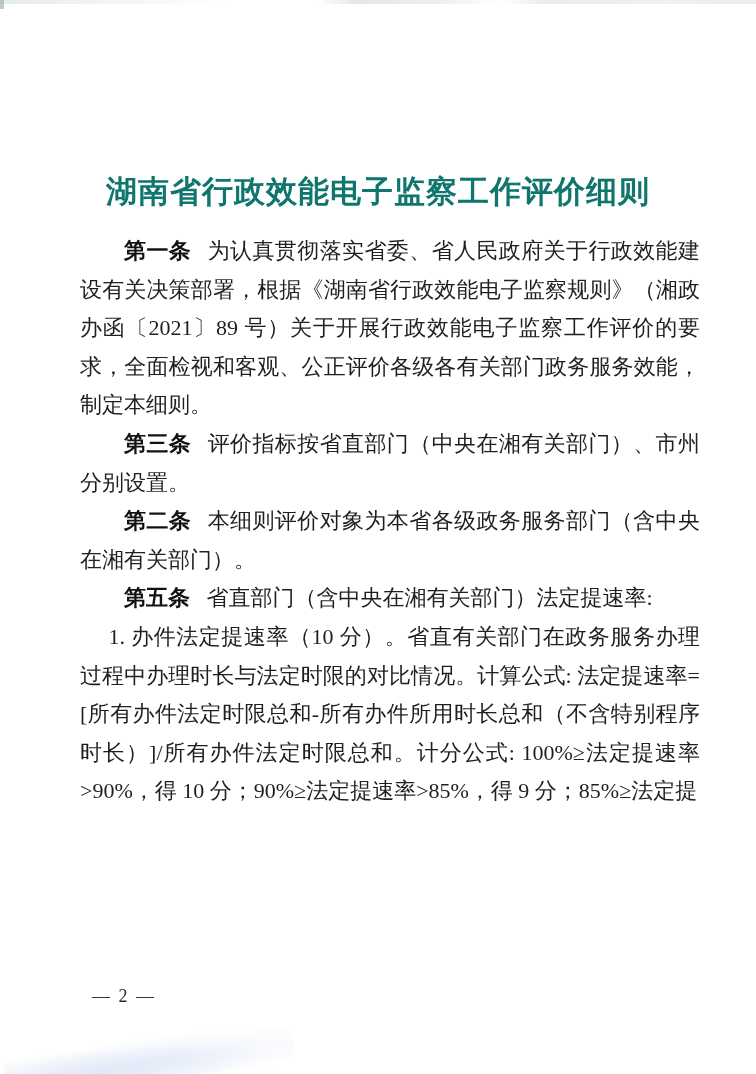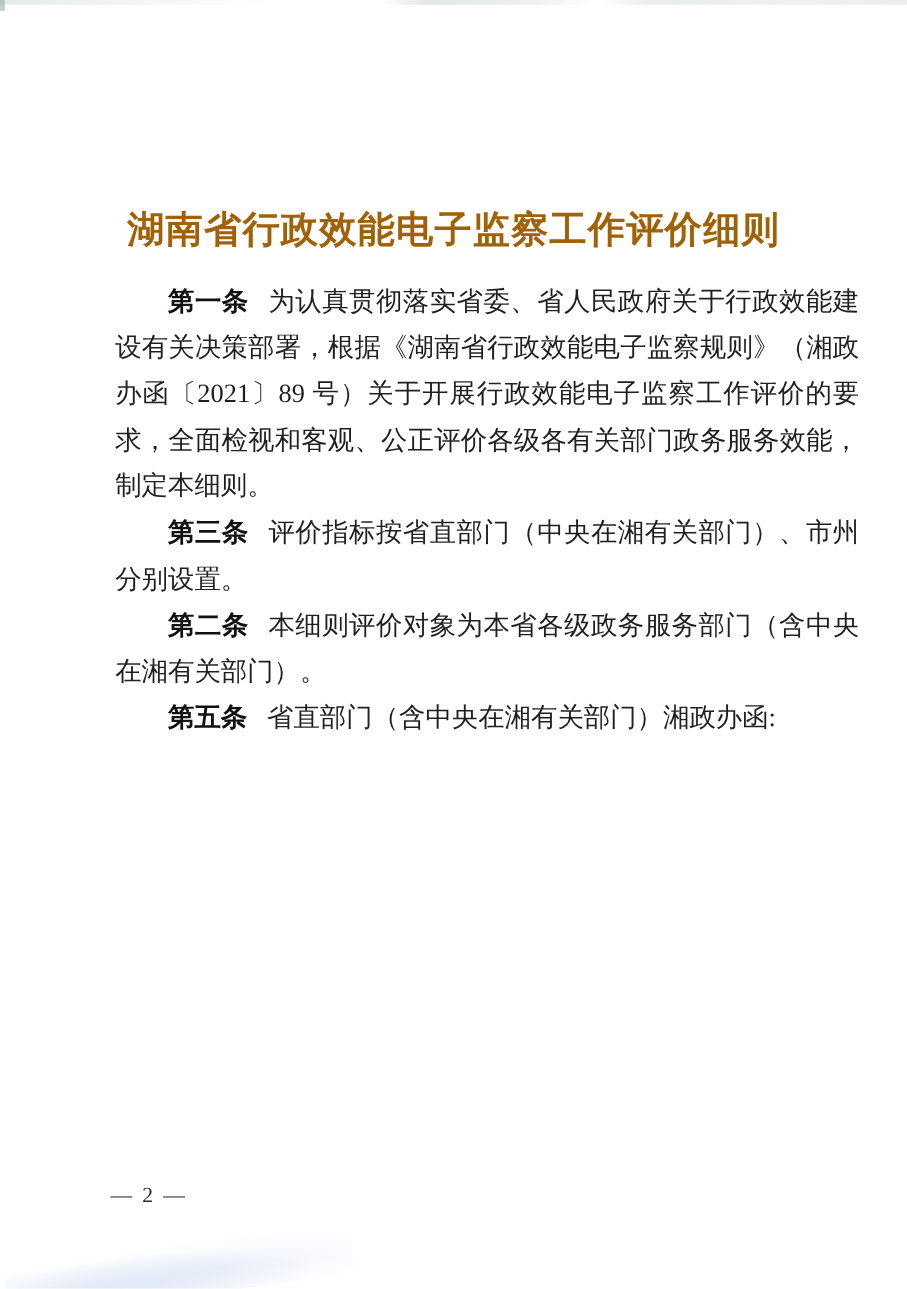--- a/index.html
+++ b/index.html
@@ -31,24 +31,24 @@
     background:
       radial-gradient(ellipse at 25% 75%, rgba(182,200,236,.40), rgba(182,200,236,0) 60%),
       radial-gradient(ellipse at 60% 55%, rgba(200,214,242,.28), rgba(200,214,242,0) 70%);
     transform: rotate(-7deg);
   }
   .doc-title {
     position: absolute; top: 150px; left: 0; width: 756px;
     text-align: center;
     font-family: "Liberation Sans", sans-serif;
     font-size: 31px; font-weight: 700; letter-spacing: 1px;
-    color: #a16207;
+    color: #0f766e;
   }
   .doc-body {
-    position: absolute; top: 232px; left: 96px; width: 620px;
+    position: absolute; top: 232px; left: 80px; width: 620px;
     font-size: 22px; line-height: 38.6px;
     text-align: justify;
     color: #1f1f1f;
   }
   .para { margin: 0; text-indent: 2em; }
   .para.sub-1 { text-indent: 1em; }
   .para.sub-2 { text-indent: 1.3em; }
   .para-lead {
     font-family: "Liberation Sans", sans-serif;
     font-weight: 700; color: #111111;
@@ -73,21 +73,22 @@
 
   <div class="doc-body">
 
     <p class="para"><span class="para-lead">第一条</span><span class="para-text">为认真贯彻落实省委、省人民政府关于行政效能建设有关决策部署，根据《湖南省行政效能电子监察规则》（湘政办函〔2021〕89 号）关于开展行政效能电子监察工作评价的要求，全面检视和客观、公正评价各级各有关部门政务服务效能，制定本细则。</span></p>
 
     <p class="para"><span class="para-lead">第三条</span><span class="para-text">评价指标按省直部门（中央在湘有关部门）、市州分别设置。</span></p>
 
     <p class="para"><span class="para-lead">第二条</span><span class="para-text">本细则评价对象为本省各级政务服务部门（含中央在湘有关部门）。</span></p>
 
 
-    <p class="para"><span class="para-lead">第五条</span><span class="para-text">省直部门（含中央在湘有关部门）湘政办函:</span></p>
+    <p class="para"><span class="para-lead">第五条</span><span class="para-text">省直部门（含中央在湘有关部门）法定提速率:</span></p>
 
 
+    <p class="para sub-2"><span class="para-text">1. 办件法定提速率（10 分）。省直有关部门在政务服务办理过程中办理时长与法定时限的对比情况。计算公式: 法定提速率=[所有办件法定时限总和-所有办件所用时长总和（不含特别程序时长）]/所有办件法定时限总和。计分公式: 100%≥法定提速率&gt;90%，得 10 分；90%≥法定提速率&gt;85%，得 9 分；85%≥法定提</span></p>
 
   </div>
 
   <div class="page-footer">— 2 —</div>
 
 </div>
 
 </body></html>

